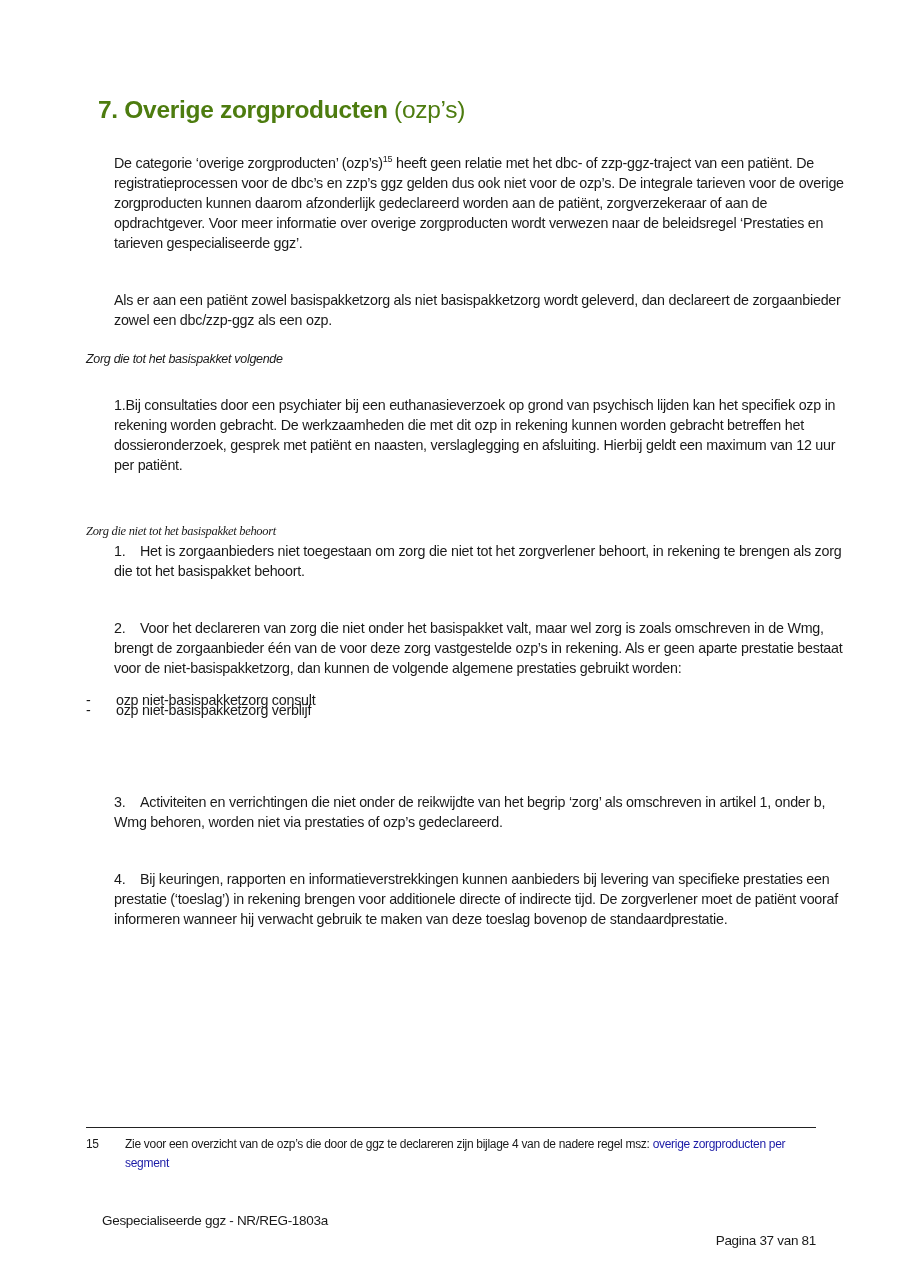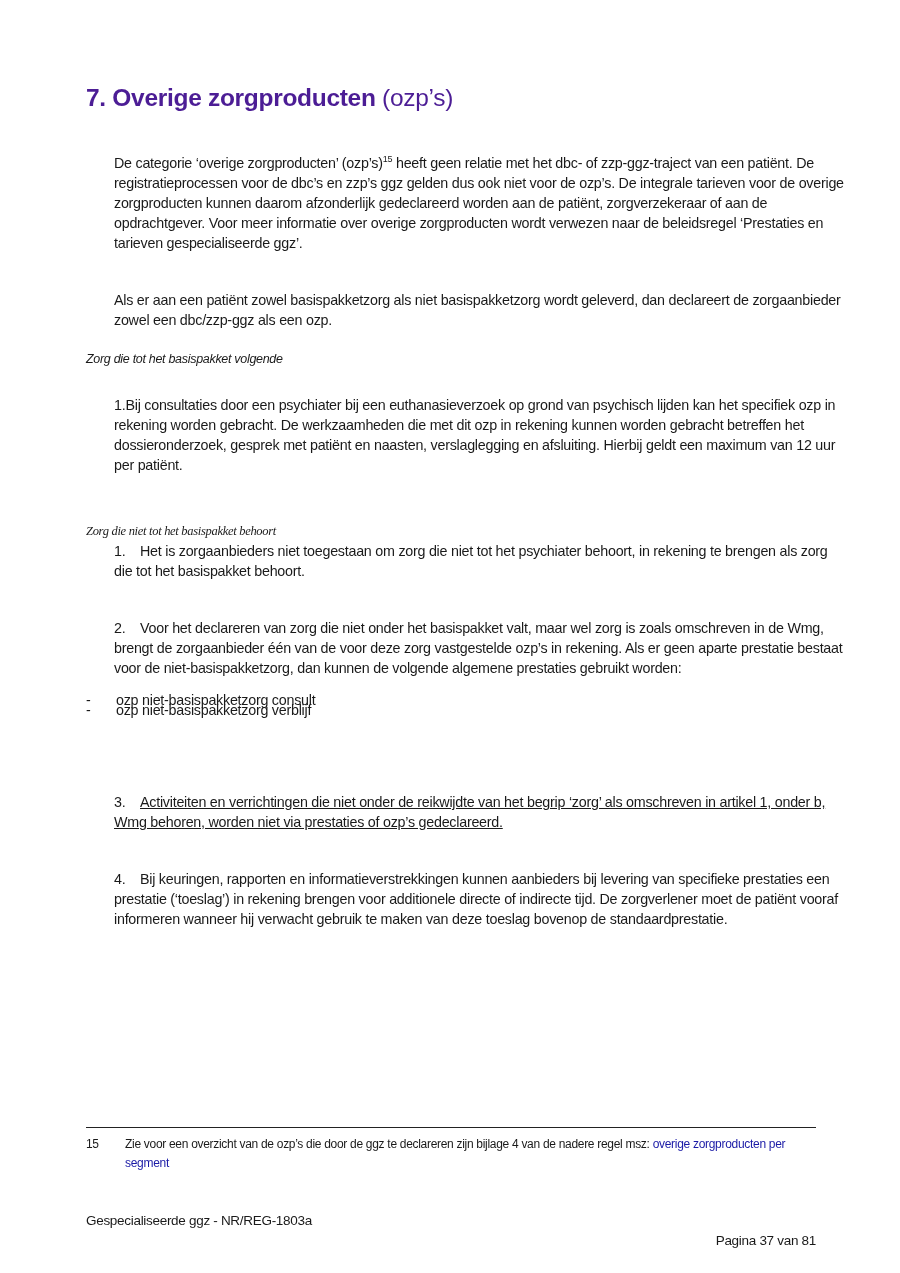--- a/index.html
+++ b/index.html
@@ -1,62 +1,62 @@
 <!DOCTYPE html>
 <html><head>
 <meta charset="utf-8">
 <style>
   html, body { margin: 0; padding: 0; background: #ffffff; }
   body { width: 900px; height: 1273px; position: relative; overflow: hidden;
          font-family: "Liberation Sans", sans-serif; color: #1a1a1a; }
   .page { position: absolute; left: 86px; top: 0; width: 730px; }
-  h1 { position: absolute; left: 0; top: 84px; margin: 0; font-size: 24.5px; font-weight: bold;
-       letter-spacing: -0.3px; color: #4c1d95; white-space: nowrap; }
+  h1 { position: absolute; left: 0; top: 84px; margin: 12px; font-size: 24.5px; font-weight: bold;
+       letter-spacing: -0.3px; color: #4d7c0f; white-space: nowrap; }
   h1 .paren { font-weight: normal; }
   .p { position: absolute; left: 12px; width: 730px; font-size: 14.3px; line-height: 20px; margin: 16px;
        letter-spacing: -0.25px; }
   .p sup { font-size: 9px; vertical-align: 6px; line-height: 0; }
   .sub { position: absolute; left: 0; font-size: 12.5px; font-style: italic; margin: 0; letter-spacing: -0.3px; }
   .bullet { position: absolute; left: 0; font-size: 14.3px; line-height: 20px; letter-spacing: -0.25px; }
   .bullet .dash { display: inline-block; width: 30px; }
   .num { display: inline-block; width: 26px; }
   .fn-rule { position: absolute; left: 0; top: 1127px; width: 730px; height: 0; border-top: 1.5px solid #222; }
   .fn { position: absolute; left: 0; top: 1135px; width: 730px; font-size: 12px; line-height: 19px; letter-spacing: -0.3px; }
   .fn .fn-num { position: absolute; left: 0; top: 0; }
   .fn .fn-text { display: block; margin-left: 39px; }
   .fn a { color: #1a1aa6; text-decoration: none; }
-  .footer-left { position: absolute; left: 0; top: 1213px; font-size: 13.5px; letter-spacing: -0.3px; }
+  .footer-left { position: absolute; left: 16px; top: 1213px; font-size: 13.5px; letter-spacing: -0.3px; }
   .footer-right { position: absolute; right: 0; top: 1213px; font-size: 13.5px; letter-spacing: -0.3px; margin-top: 20px; }
 </style>
 </head>
 <body>
 
 <div class="page">
 
   <h1><span>7. Overige zorgproducten </span><span class="paren">(ozp’s)</span></h1>
 
   <p class="p" style="top:137px;"><span>De categorie ‘overige zorgproducten’ (ozp’s)</span><sup>15</sup><span> heeft geen relatie met het dbc- of zzp-ggz-traject van een patiënt. De registratieprocessen voor de dbc’s en zzp’s ggz gelden dus ook niet voor de ozp’s. De integrale tarieven voor de overige zorgproducten kunnen daarom afzonderlijk gedeclareerd worden aan de patiënt, zorgverzekeraar of aan de opdrachtgever. Voor meer informatie over overige zorgproducten wordt verwezen naar de beleidsregel ‘Prestaties en tarieven gespecialiseerde ggz’.</span></p>
 
   <p class="p" style="top:274px;">Als er aan een patiënt zowel basispakketzorg als niet basispakketzorg wordt geleverd, dan declareert de zorgaanbieder zowel een dbc/zzp-ggz als een ozp.</p>
 
   <p class="sub" style="top:352px;">Zorg die tot het basispakket volgende</p>
 
   <p class="p" style="top:379px;">1.Bij consultaties door een psychiater bij een euthanasieverzoek op grond van psychisch lijden kan het specifiek ozp in rekening worden gebracht. De werkzaamheden die met dit ozp in rekening kunnen worden gebracht betreffen het dossieronderzoek, gesprek met patiënt en naasten, verslaglegging en afsluiting. Hierbij geldt een maximum van 12 uur per patiënt.</p>
 
   <p class="sub" style="top:524px;font-family:Liberation Serif, serif;">Zorg die niet tot het basispakket behoort</p>
 
-  <p class="p" style="top:525px;"><span class="num">1.</span><span>Het is zorgaanbieders niet toegestaan om zorg die niet tot het psychiater behoort, in rekening te brengen als zorg die tot het basispakket behoort.</span></p>
+  <p class="p" style="top:525px;"><span class="num">1.</span><span>Het is zorgaanbieders niet toegestaan om zorg die niet tot het zorgverlener behoort, in rekening te brengen als zorg die tot het basispakket behoort.</span></p>
 
   <p class="p" style="top:602px;"><span class="num">2.</span><span>Voor het declareren van zorg die niet onder het basispakket valt, maar wel zorg is zoals omschreven in de Wmg, brengt de zorgaanbieder één van de voor deze zorg vastgestelde ozp’s in rekening. Als er geen aparte prestatie bestaat voor de niet-basispakketzorg, dan kunnen de volgende algemene prestaties gebruikt worden:</span></p>
 
   <div class="bullet" style="top:690px;"><span class="dash">-</span><span>ozp niet-basispakketzorg consult</span></div>
 
   <div class="bullet" style="top:700px;"><span class="dash">-</span><span>ozp niet-basispakketzorg verblijf</span></div>
 
-  <p class="p" style="top:776px;text-decoration:underline;"><span class="num">3.</span><span>Activiteiten en verrichtingen die niet onder de reikwijdte van het begrip ‘zorg’ als omschreven in artikel 1, onder b, Wmg behoren, worden niet via prestaties of ozp’s gedeclareerd.</span></p>
+  <p class="p" style="top:776px;"><span class="num">3.</span><span>Activiteiten en verrichtingen die niet onder de reikwijdte van het begrip ‘zorg’ als omschreven in artikel 1, onder b, Wmg behoren, worden niet via prestaties of ozp’s gedeclareerd.</span></p>
 
   <p class="p" style="top:853px;"><span class="num">4.</span><span>Bij keuringen, rapporten en informatieverstrekkingen kunnen aanbieders bij levering van specifieke prestaties een prestatie (‘toeslag’) in rekening brengen voor additionele directe of indirecte tijd. De zorgverlener moet de patiënt vooraf informeren wanneer hij verwacht gebruik te maken van deze toeslag bovenop de standaardprestatie.</span></p>
 
   <div class="fn-rule"></div>
 
   <div class="fn">
     <span class="fn-num">15</span>
     <span class="fn-text"><span>Zie voor een overzicht van de ozp’s die door de ggz te declareren zijn bijlage 4 van de nadere regel msz: </span><a href="#">overige zorgproducten per segment</a></span>
   </div>
 

